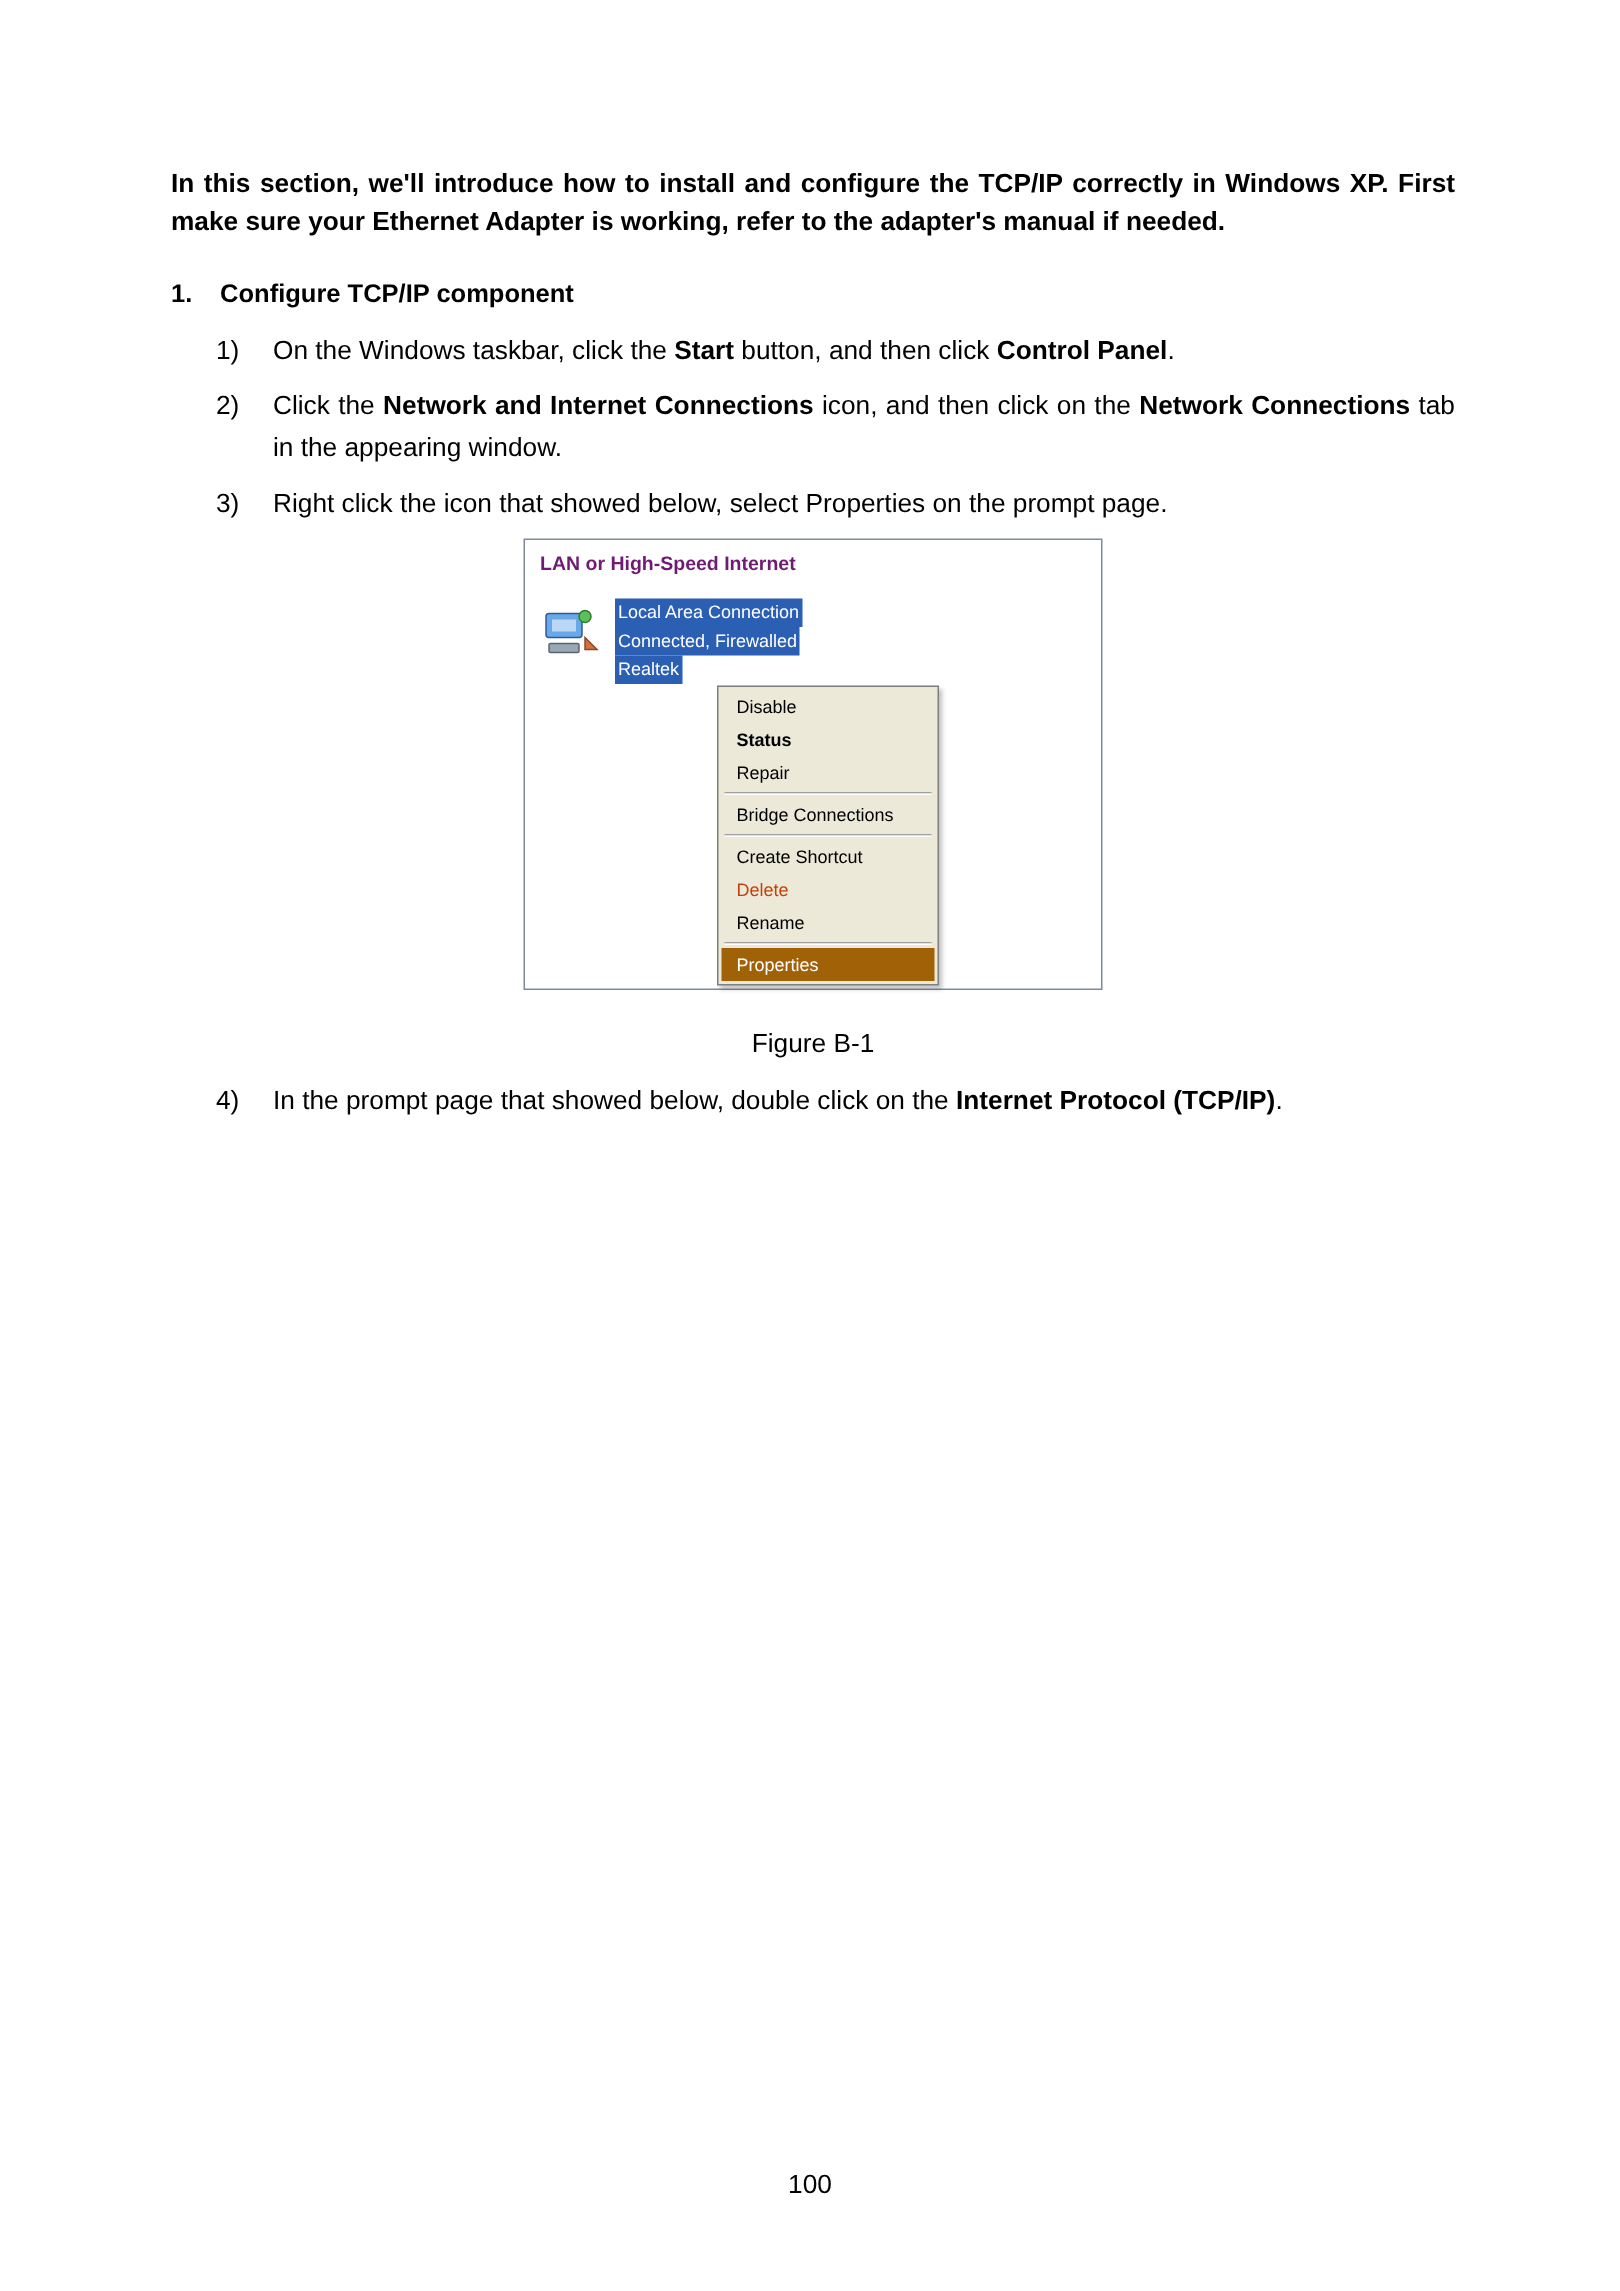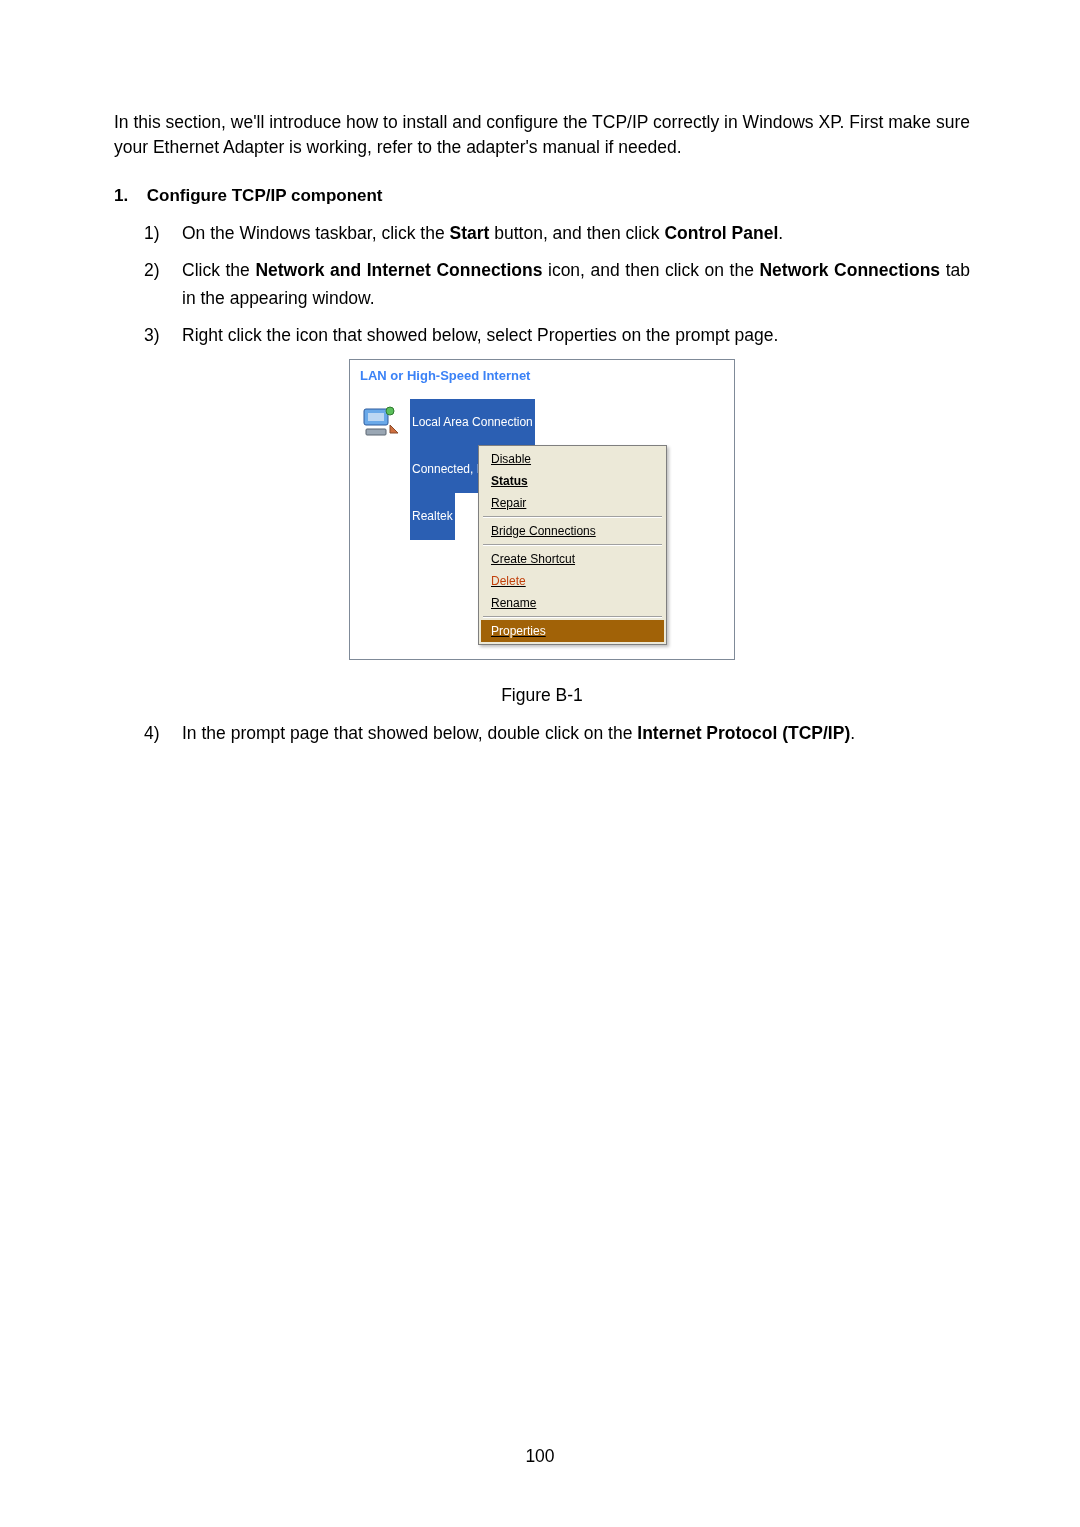--- a/index.html
+++ b/index.html
@@ -18,20 +18,21 @@
   .h1 {
     font-size: 30px;
     font-weight: bold;
     margin: 0 0 24px 0;
   }
   .intro {
     font-size: 17.5px;
     line-height: 1.45;
     text-align: justify;
     margin-bottom: 26px;
+    font-weight: bold;
   }
   .sec-title {
     font-size: 17px;
     font-weight: bold;
     margin-bottom: 14px;
   }
   .sec-num { display: inline-block; width: 28px; }
   ol.steps {
     list-style: none;
     padding: 0;
@@ -61,21 +62,21 @@
     width: 386px;
     border: 1px solid #7f8a98;
     background: #ffffff;
     text-align: left;
     vertical-align: top;
   }
   .xp-panel-title {
     font-family: Tahoma, Arial, sans-serif;
     font-size: 13px;
     font-weight: bold;
-    color: #3b82f6;
+    color: #701a75;
     padding: 8px 10px 6px 10px;
   }
   .xp-panel-inner {
     padding: 10px 10px 28px 10px;
     position: relative;
     min-height: 270px;
   }
   .conn-row {
     display: flex;
     align-items: flex-start;
@@ -87,37 +88,36 @@
     flex: 0 0 44px;
   }
   .conn-labels {
     font-family: Tahoma, Arial, sans-serif;
     font-size: 12px;
     line-height: 1.25;
     color: #fff;
   }
   .conn-labels .line {
     background: #2b5fb3;
-    padding: 16px 2px;
+    padding: 2px 2px;
     display: inline-block;
   }
   .conn-labels .line.third { }
   .context-menu {
     position: absolute;
-    top: 56px;
+    top: 68px;
     left: 128px;
-    width: 189px;
+    width: 148px;
     background: #ece9d8;
     border: 1px solid #7f7f7f;
     box-shadow: 2px 2px 3px rgba(0,0,0,0.25);
     font-family: Tahoma, Arial, sans-serif;
     font-size: 12px;
     color: #000;
     padding: 2px;
-    text-decoration: underline;
   }
   .menu-item {
     padding: 4px 10px;
   }
   .menu-item.bolded { font-weight: bold; }
   .menu-item.disabled { color: #c2410c; }
   .menu-item.selected {
     background: #a16207;
     color: #fff;
   }

